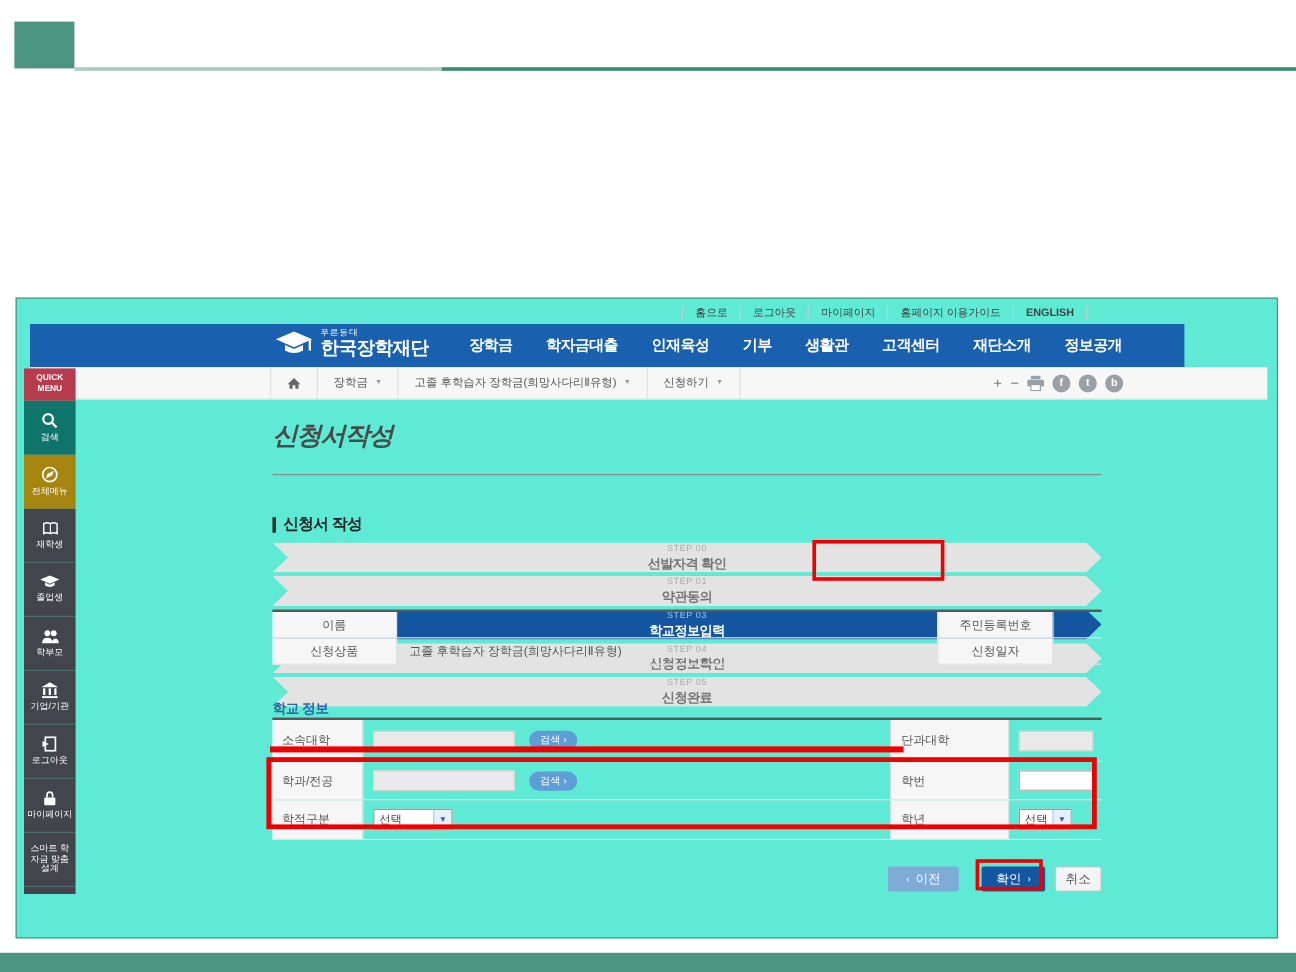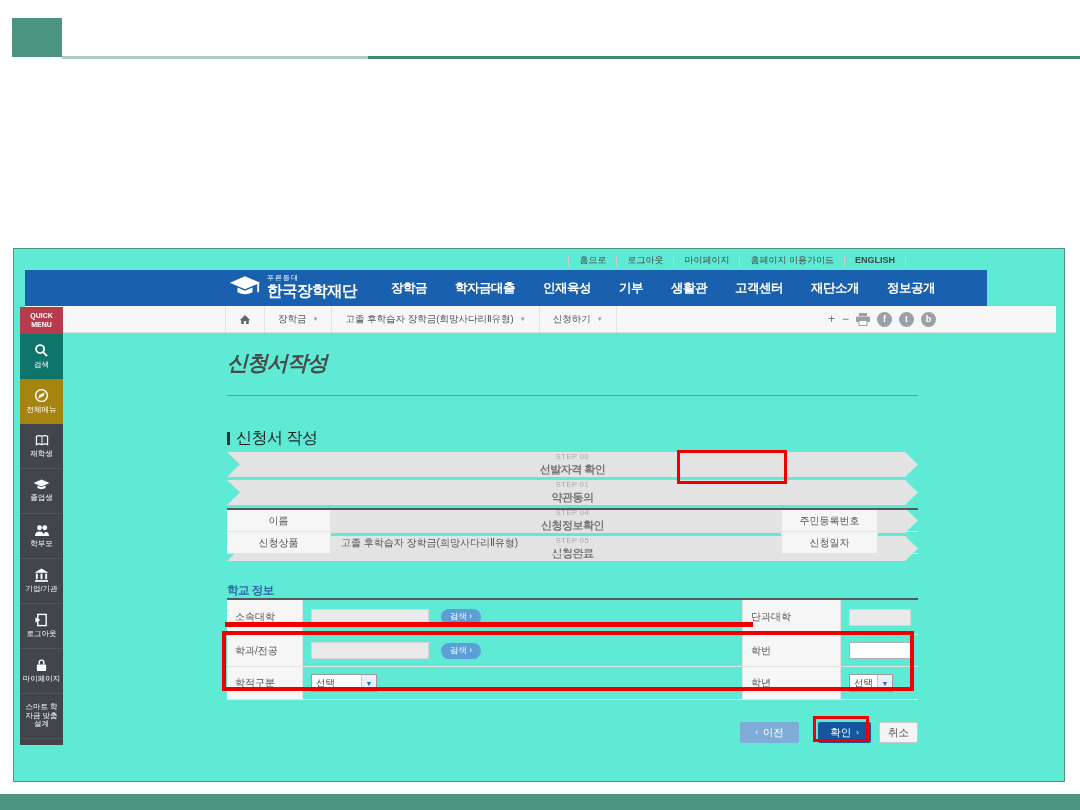--- a/index.html
+++ b/index.html
@@ -54,21 +54,21 @@
   .qm-dark { background:#42454c; border-bottom:1px solid rgba(255,255,255,0.08); }
   .qm-text-only { padding:2px; }
   #qm-filler { flex:1; background:#42454c; }
 
   
   #content { left:213px; top:0; width:691px; height:534px; }
   #page-title { position:absolute; left:0; top:100px; font-size:21px; font-weight:bold; color:#4a4a4a; letter-spacing:-1px;font-style:italic; }
   #title-rule { position:absolute; left:0; top:146px; width:691px; border-top:1px solid #8a8a8a; }
   #section-label { position:absolute; left:0; top:179px; display:flex; align-items:center; gap:6px; }
   #section-label .bar { width:3px; height:13px; background:#333; }
-  #section-label .txt { font-size:16px; font-weight:normal; color:#222; letter-spacing:-0.5px; }
+  #section-label .txt { font-size:13px; font-weight:bold; color:#222; letter-spacing:-0.5px; }
 
   
   #steps { position:absolute; left:0; top:203px; width:691px; height:36px; display:flex; gap:3px;flex-direction:column; }
   .step { flex:1; display:flex; flex-direction:column; align-items:center; justify-content:center; background:#e3e3e4;
     clip-path:polygon(0 0, calc(100% - 13px) 0, 100% 50%, calc(100% - 13px) 100%, 0 100%, 13px 50%); }
   .step .s-no { font-size:7.5px; color:#a9a9a9; letter-spacing:0.5px; }
   .step .s-lb { font-size:11px; font-weight:bold; color:#757575; letter-spacing:-0.5px; margin-top:1px; }
   .step.active { background:#1456a0; }
   .step.active .s-no { color:#a8c6e8; }
   .step.active .s-lb { color:#fff; }
@@ -290,20 +290,24 @@
 
     <div id="steps">
       <div class="step">
         <span class="s-no">STEP 00</span>
         <span class="s-lb">선발자격 확인</span>
       </div>
       <div class="step">
         <span class="s-no">STEP 01</span>
         <span class="s-lb">약관동의</span>
       </div>
+      <div class="step active">
+        <span class="s-no">STEP 03</span>
+        <span class="s-lb">학교정보입력</span>
+      </div>
       <div class="step">
         <span class="s-no">STEP 04</span>
         <span class="s-lb">신청정보확인</span>
       </div>
       <div class="step">
         <span class="s-no">STEP 05</span>
         <span class="s-lb">신청완료</span>
       </div>
     </div>
 

